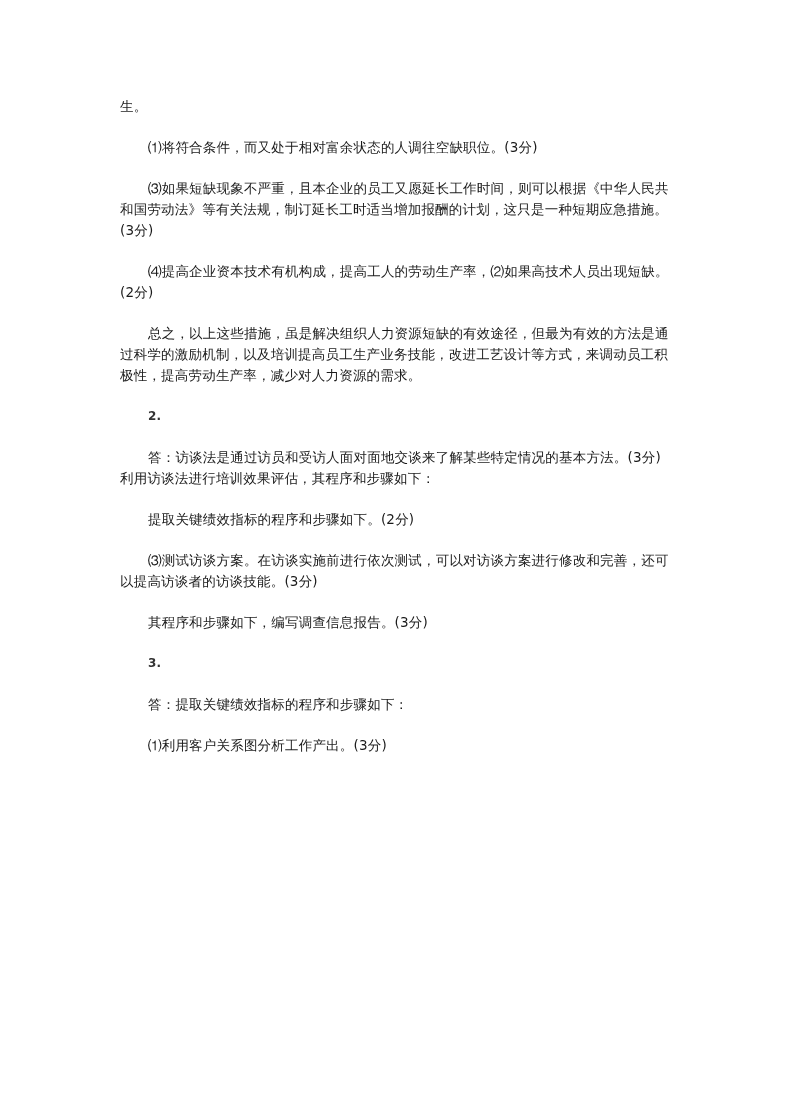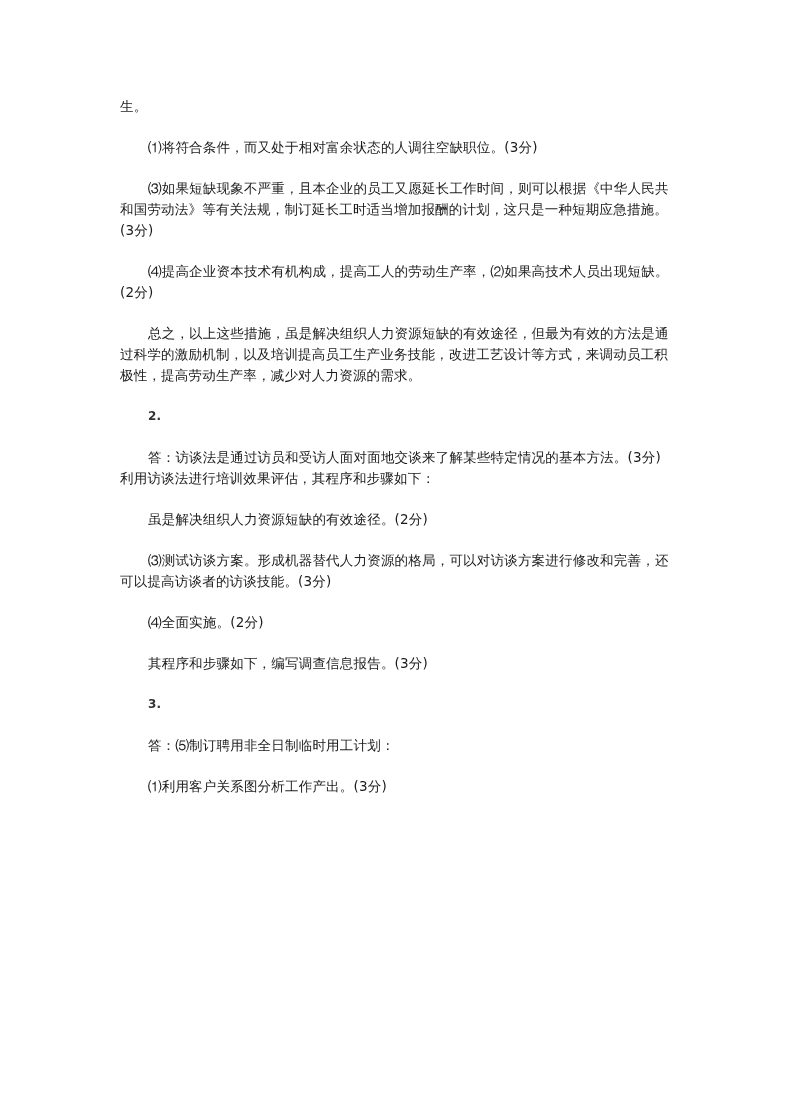--- a/index.html
+++ b/index.html
@@ -43,20 +43,19 @@
 <body>
 
 <div class="page">
   <p class="para no-indent">生。</p>
   <p class="para">⑴将符合条件，而又处于相对富余状态的人调往空缺职位。(3分)</p>
   <p class="para">⑶如果短缺现象不严重，且本企业的员工又愿延长工作时间，则可以根据《中华人民共和国劳动法》等有关法规，制订延长工时适当增加报酬的计划，这只是一种短期应急措施。(3分)</p>
   <p class="para">⑷提高企业资本技术有机构成，提高工人的劳动生产率，⑵如果高技术人员出现短缺。(2分)</p>
   <p class="para">总之，以上这些措施，虽是解决组织人力资源短缺的有效途径，但最为有效的方法是通过科学的激励机制，以及培训提高员工生产业务技能，改进工艺设计等方式，来调动员工积极性，提高劳动生产率，减少对人力资源的需求。</p>
   <p class="para heading">2.</p>
   <p class="para">答：访谈法是通过访员和受访人面对面地交谈来了解某些特定情况的基本方法。(3分)利用访谈法进行培训效果评估，其程序和步骤如下：</p>
-  <p class="para">虽是解决组织人力资源短缺的有效途径。(2分)</p>
-  <p class="para">⑶测试访谈方案。形成机器替代人力资源的格局，可以对访谈方案进行修改和完善，还可以提高访谈者的访谈技能。(3分)</p>
-  <p class="para">⑷全面实施。(2分)</p>
+  <p class="para">提取关键绩效指标的程序和步骤如下。(2分)</p>
+  <p class="para">⑶测试访谈方案。在访谈实施前进行依次测试，可以对访谈方案进行修改和完善，还可以提高访谈者的访谈技能。(3分)</p>
   <p class="para">其程序和步骤如下，编写调查信息报告。(3分)</p>
   <p class="para heading">3.</p>
-  <p class="para">答：⑸制订聘用非全日制临时用工计划：</p>
+  <p class="para">答：提取关键绩效指标的程序和步骤如下：</p>
   <p class="para">⑴利用客户关系图分析工作产出。(3分)</p>
 </div>
 
 </body></html>

